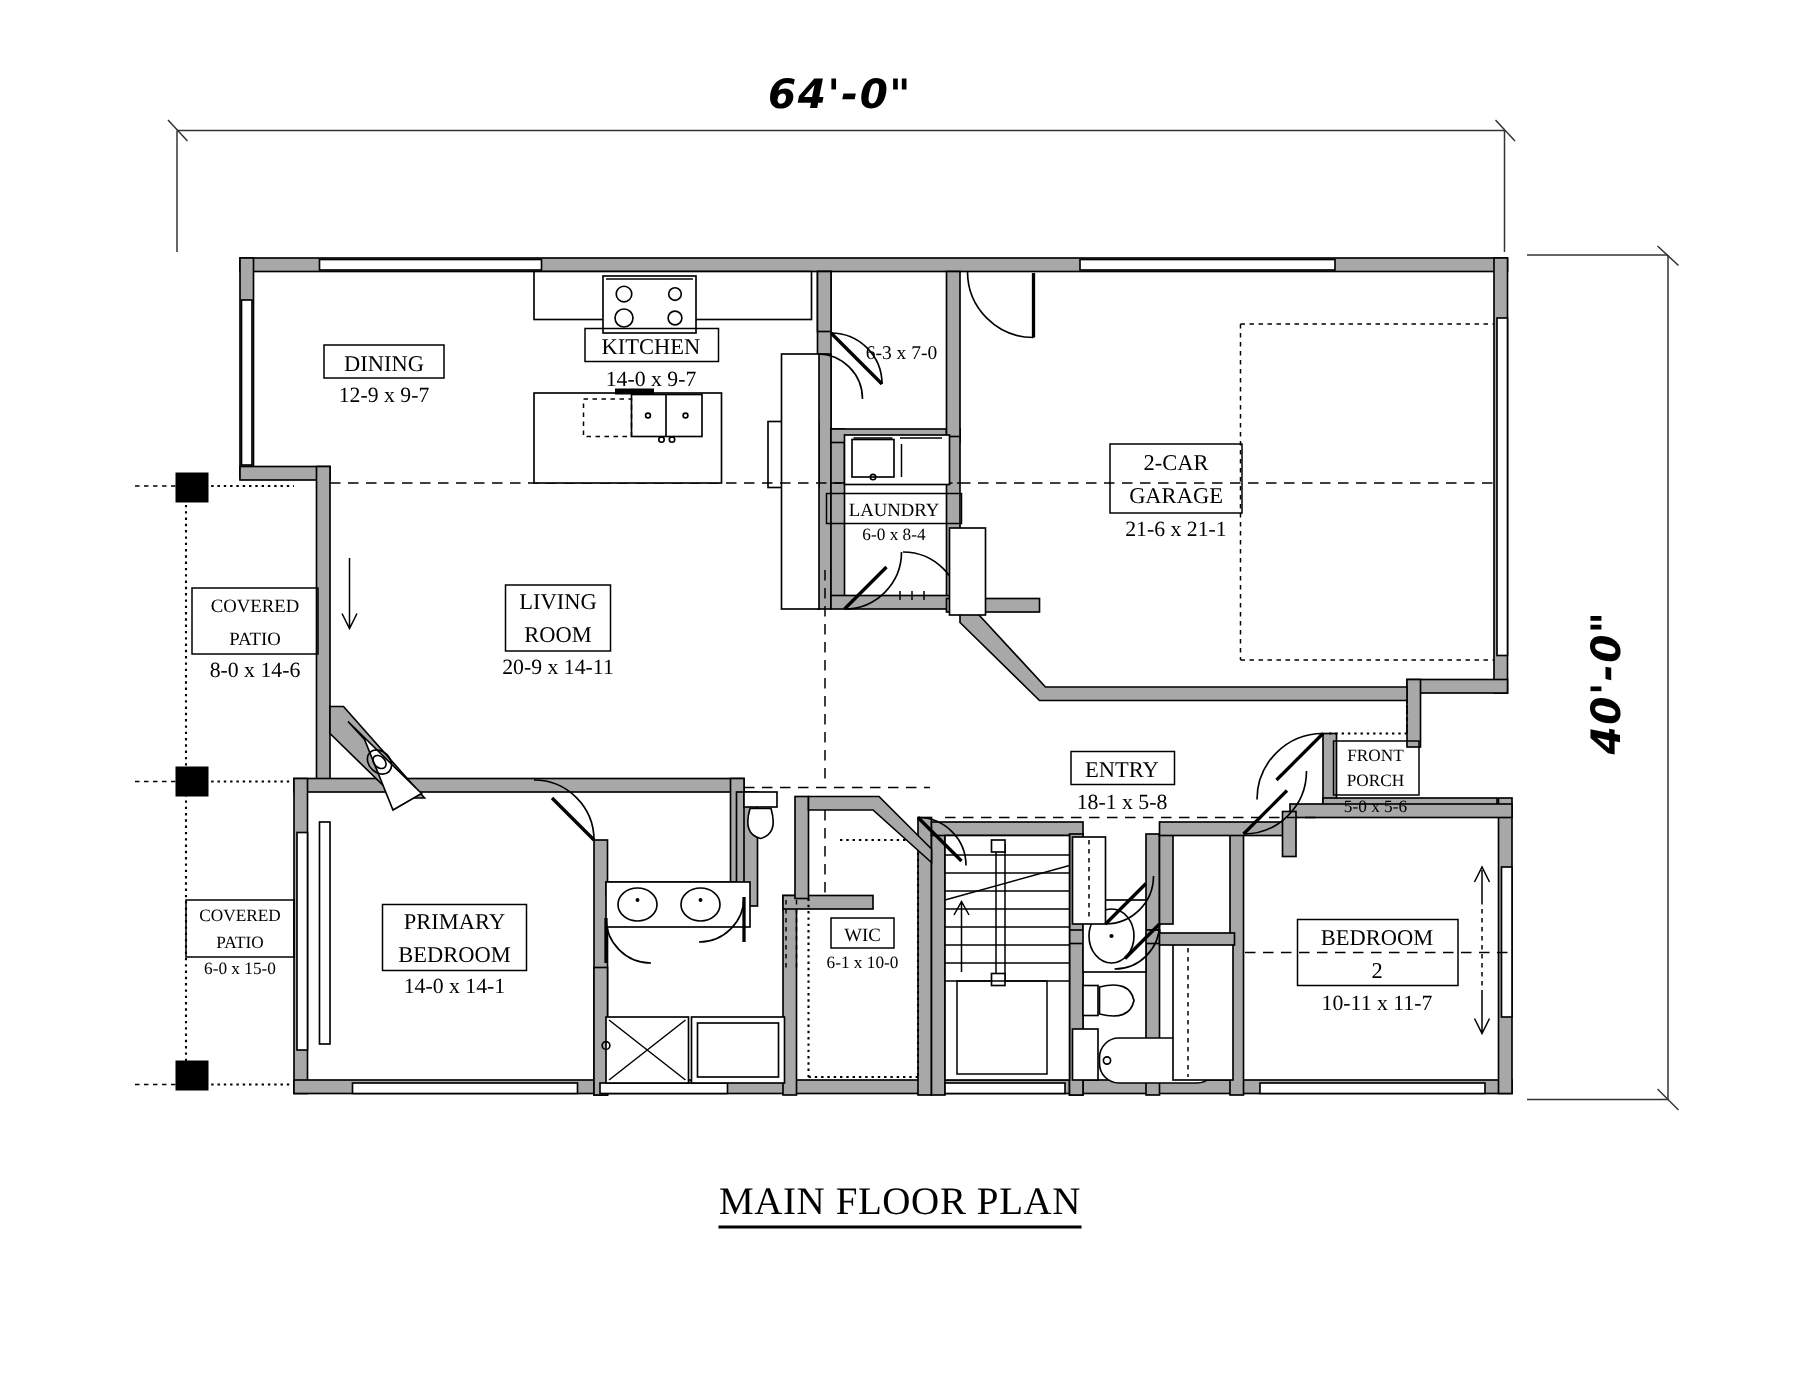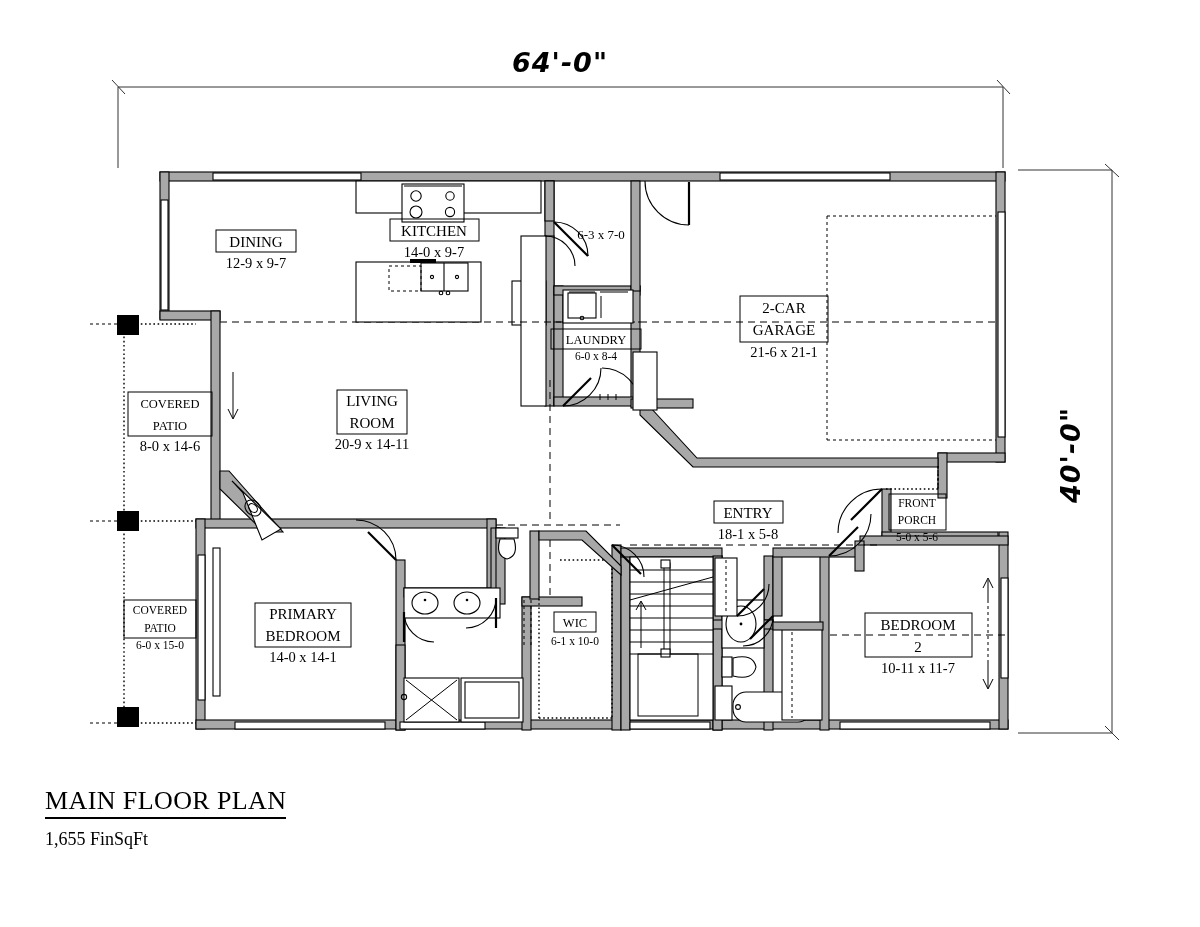--- a/index.html
+++ b/index.html
@@ -26,21 +26,21 @@
   .lbl-name{font-size:15px;}
   .lbl-name-sm{font-size:12.5px;}
   .lbl-dim{font-size:14.5px;}
   .lbl-dim-sm{font-size:11.5px;}
   .lbl-plain{font-size:13px;}
   .boxline{fill:none;stroke:#000000;stroke-width:1;}
 
   .dimtext{font-family:"DejaVu Sans",sans-serif;font-weight:bold;font-size:27px;
            fill:#000;text-anchor:middle;font-style:italic;letter-spacing:1px;}
 
-  #title-block{position:absolute;left:0;right:0;top:786px;margin-left:45px;}
+  #title-block{position:absolute;left:0;right:0;top:786px;text-align:center;}
   #title-main{font-size:26px;letter-spacing:.4px;display:inline-block;
               border-bottom:2px solid #000;padding-bottom:1px;}
   #title-sub{font-size:18px;margin-top:10px;}
 </style>
 </head>
 <body>
 
 <div id="plan-root">
 
 <svg width="1200" height="927" viewBox="0 0 1200 927">
@@ -424,16 +424,15 @@
     <text class="lbl lbl-dim" x="918" y="673">10-11 x 11-7</text>
   </g>
 
   <text class="dimtext" x="560" y="72">64'-0"</text>
   <text class="dimtext" x="1080" y="455" transform="rotate(-90 1080 455)">40'-0"</text>
 
 </svg>
 
 <div id="title-block">
   <div id="title-main">MAIN FLOOR PLAN</div>
-  <div id="title-sub">1,655 FinSqFt</div>
 </div>
 
 </div>
 
 </body></html>

